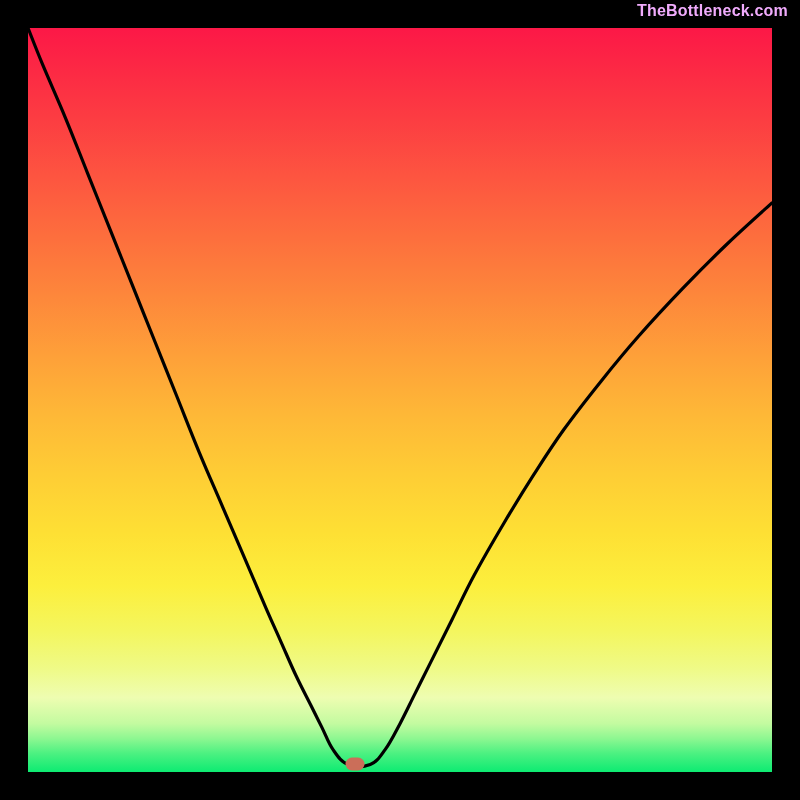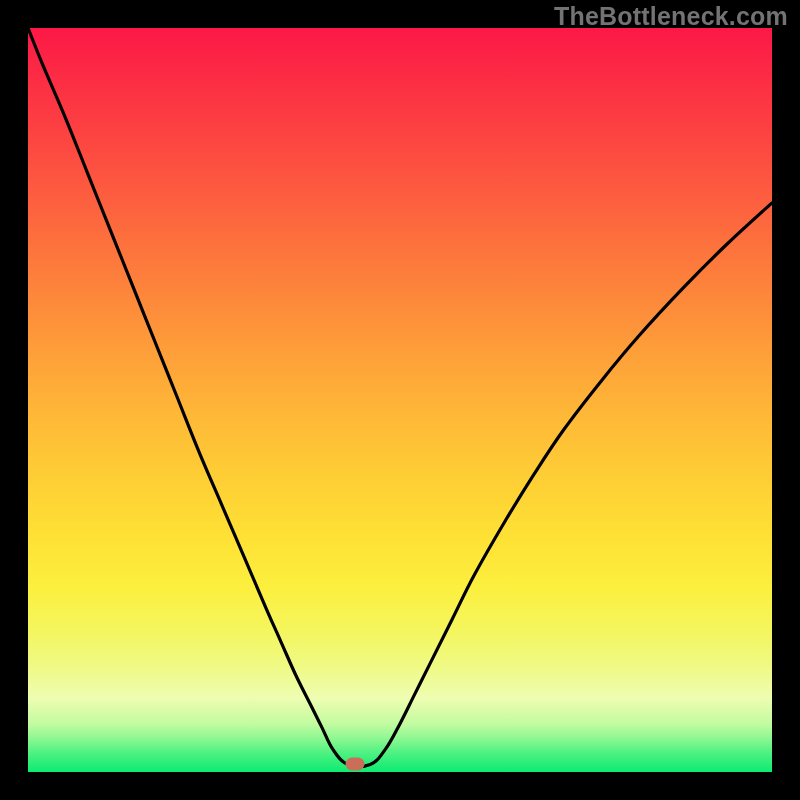--- a/index.html
+++ b/index.html
@@ -60,23 +60,23 @@
     height: 13px;
     border-radius: 7px;
     background: #cb6e59;
     transform: translate(-50%, -50%);
   }
   .watermark {
     position: absolute;
     top: 2px;
     right: 12px;
     font-family: Arial, Helvetica, sans-serif;
-    font-size: 25px;
+    font-size: 16px;
     font-weight: 600;
-    color: #737373;
+    color: #f0abfc;
     letter-spacing: 0.2px;
   }
 </style>
 </head>
 <body>
 
 <div class="frame">
   <div class="plot-area">
     <div class="gradient"></div>
     <svg class="curve-svg" viewBox="0 0 744 744" preserveAspectRatio="none">

